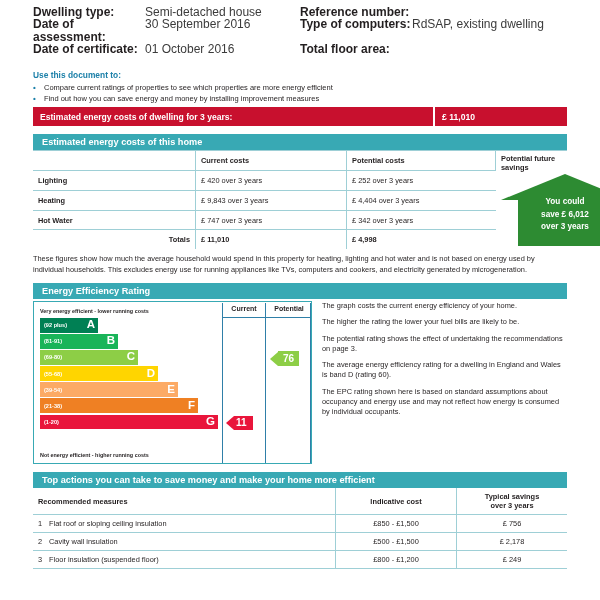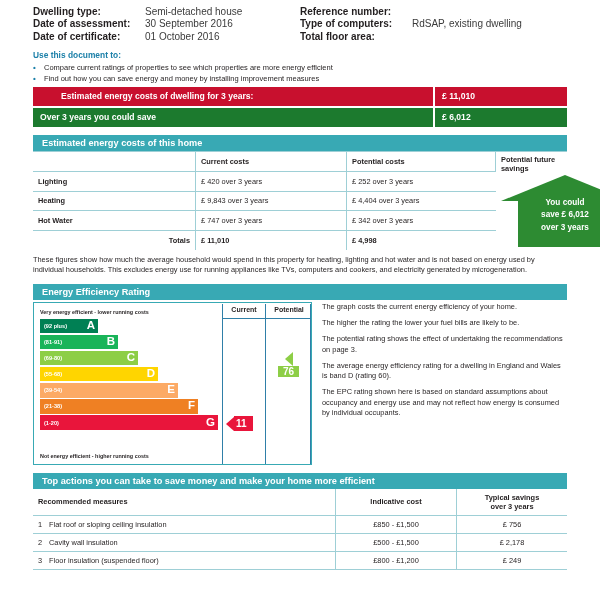--- a/index.html
+++ b/index.html
@@ -19,23 +19,23 @@
   .inner{
     position:absolute;
     left:33px; top:6px;
     width:534px;
   }
 
   
   .meta{
     display:grid;
     grid-template-columns:112px 155px 112px 150px;
-    font-size:10px;
+    font-size:12px;
     line-height:12.3px;
-    margin-bottom:7px;
+    margin-bottom:15px;
   }
   .meta .lbl{font-weight:bold;}
   .meta .val{font-weight:normal;color:#3b3b3b;}
 
   
   .usehdr{
     color:#1a7fa8;
     font-weight:bold;
     font-size:8.4px;
     margin:3px 0 2px 0;
@@ -55,21 +55,21 @@
   }
   .banner .txt{
     flex:1 1 auto;display:flex;align-items:center;
     padding-left:7px;
   }
   .banner .amt{
     flex:0 0 125px;display:flex;align-items:center;
     padding-left:7px;
     border-left:2px solid #ffffff;
   }
-  .banner.red{background:#c8102e;padding-left:21px;}
+  .banner.red{background:#c8102e;}
   .banner.green{background:#1c7a2e;}
   .banner.green{margin-top:2px;}
 
   
   .sechdr{
     background:#38a9b4;
     color:#ffffff;
     font-weight:bold;
     font-size:9.2px;
     height:16px;
@@ -279,24 +279,20 @@
     </div>
     <div class="row">
       <span class="bul">•</span>
       <span>Find out how you can save energy and money by installing improvement measures</span>
     </div>
   </div>
 
   <div class="banner red">
     <div class="txt">Estimated energy costs of dwelling for 3 years:</div>
     <div class="amt">£ 11,010</div>
-  </div>
-  <div class="banner green">
-    <div class="txt">Over 3 years you could save</div>
-    <div class="amt">£ 6,012</div>
   </div>
 
   <div class="sechdr">Estimated energy costs of this home</div>
   <table class="costs">
     <tbody>
           <tr class="hdrow">
       <th class="c0"></th>
       <th class="c1">Current costs</th>
       <th class="c2">Potential costs</th>
       <th class="c3" rowspan="5" style="border-bottom:none;vertical-align:top;">
@@ -383,21 +379,21 @@
         </div>
       </div>
 
       <div class="arrow left" style="left:192px;top:113.6px;color:#e9153b;">
         <div class="tip"></div>
         <div class="bodyp">
           <span class="num">11</span>
         </div>
       </div>
 
-      <div class="arrow right" style="left:244px;top:49.4px;color:#8dce46;flex-direction:column;">
+      <div class="arrow right" style="left:236px;top:49.4px;color:#8dce46;">
         <div class="tipL"></div>
         <div class="bodyp2">
           <span class="num">76</span>
         </div>
       </div>
     </div>
 
     <div class="eerright">
       <p>The graph costs the current energy efficiency of your home.</p>
       <p>The higher the rating the lower your fuel bills are likely to be.</p>

